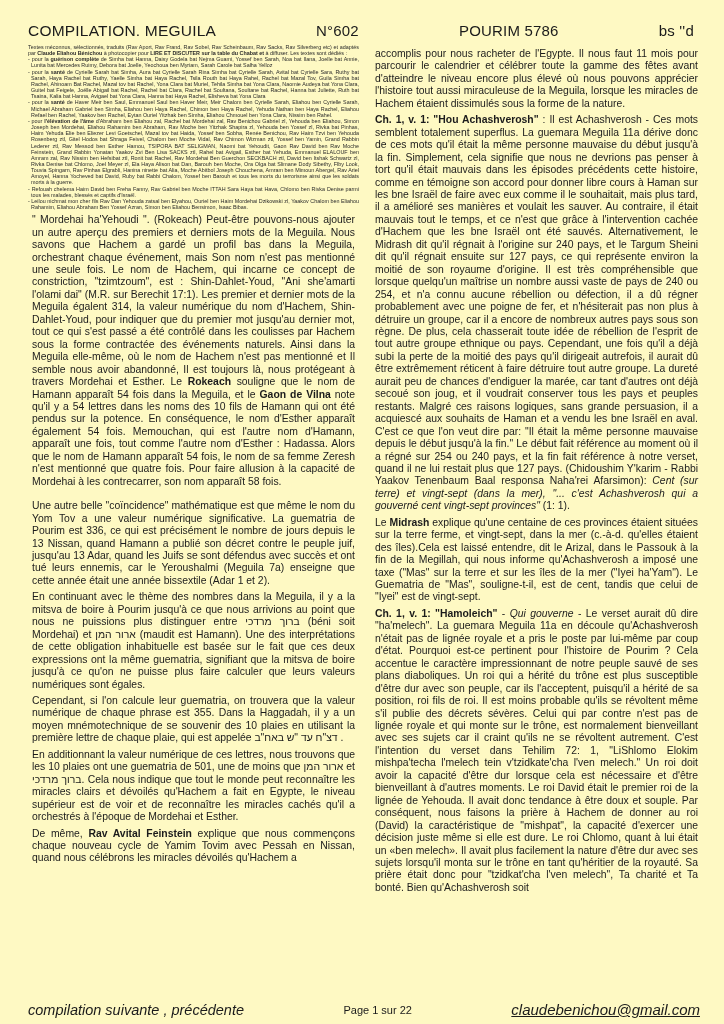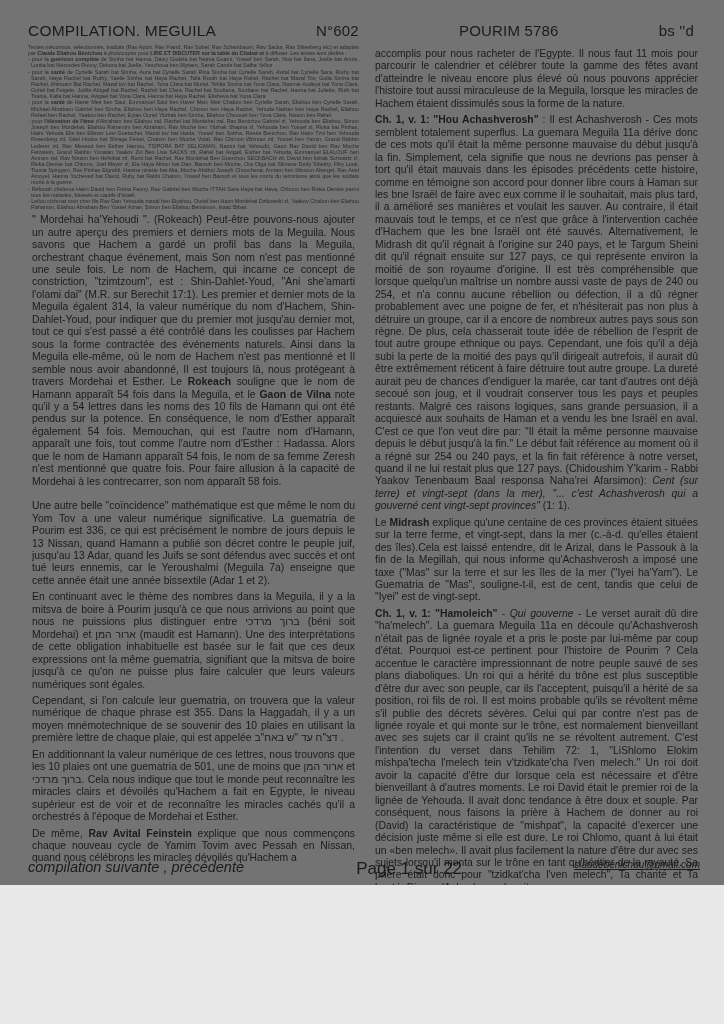--- a/index.html
+++ b/index.html
@@ -1,42 +1,42 @@
 <!DOCTYPE html>
 <html><head>
 <meta charset="utf-8">
 <style>
   html,body{margin:0;padding:0;background:#e8e8e8;}
   .page{
-    width:724px;height:885px;position:relative;background:#737373;
+    width:724px;height:1024px;position:relative;background:#fef9c3;
     font-family:"Liberation Sans", sans-serif;color:#1b1b1b;
     overflow:hidden;box-sizing:border-box;margin:0 auto;
   }
   .header{
     display:flex;justify-content:space-between;align-items:baseline;
     padding:22px 30px 2px 28px;font-size:15px;letter-spacing:.2px;
   }
   .doc-title{font-size:15.5px;}
   .content{display:flex;gap:12px;padding:2px 22px 0 28px;align-items:flex-start;}
   .col{flex:1;min-width:0;text-align:justify;font-size:10.4px;line-height:12.45px;}
   .dedications{font-size:5.4px;line-height:6.15px;text-align:justify;color:#2a2a2a;}
   .dedications p{margin:0;text-indent:-3px;padding-left:3px;}
   .dedications p.noind{text-indent:0;padding-left:0;}
   .heading{font-size:13px;font-weight:700;text-align:center;margin:3px 0 1px 0;}
   .para{margin:4px;}
   .para.gap{margin-top:12px;}
   .bold{font-weight:700;}
   .italic{font-style:italic;}
   .footer{
     position:absolute;left:28px;right:24px;bottom:6px;
-    display:flex;justify-content:space-between;align-items:flex-start;
+    display:flex;justify-content:space-between;align-items:center;
   }
   .footer .nav{font-style:italic;font-size:14.5px;}
-  .footer .pagenum{font-size:17px;}
-  .footer .email{font-style:italic;font-size:10px;text-decoration:underline;cursor:pointer;}
+  .footer .pagenum{font-size:11px;}
+  .footer .email{font-style:italic;font-size:15px;text-decoration:underline;cursor:pointer;}
 </style>
 </head>
 <body>
 
 <div class="page">
 
   <div class="header">
     <span class="doc-title">COMPILATION. MEGUILA</span>
     <span>N°602</span>
     <span>POURIM 5786</span>

